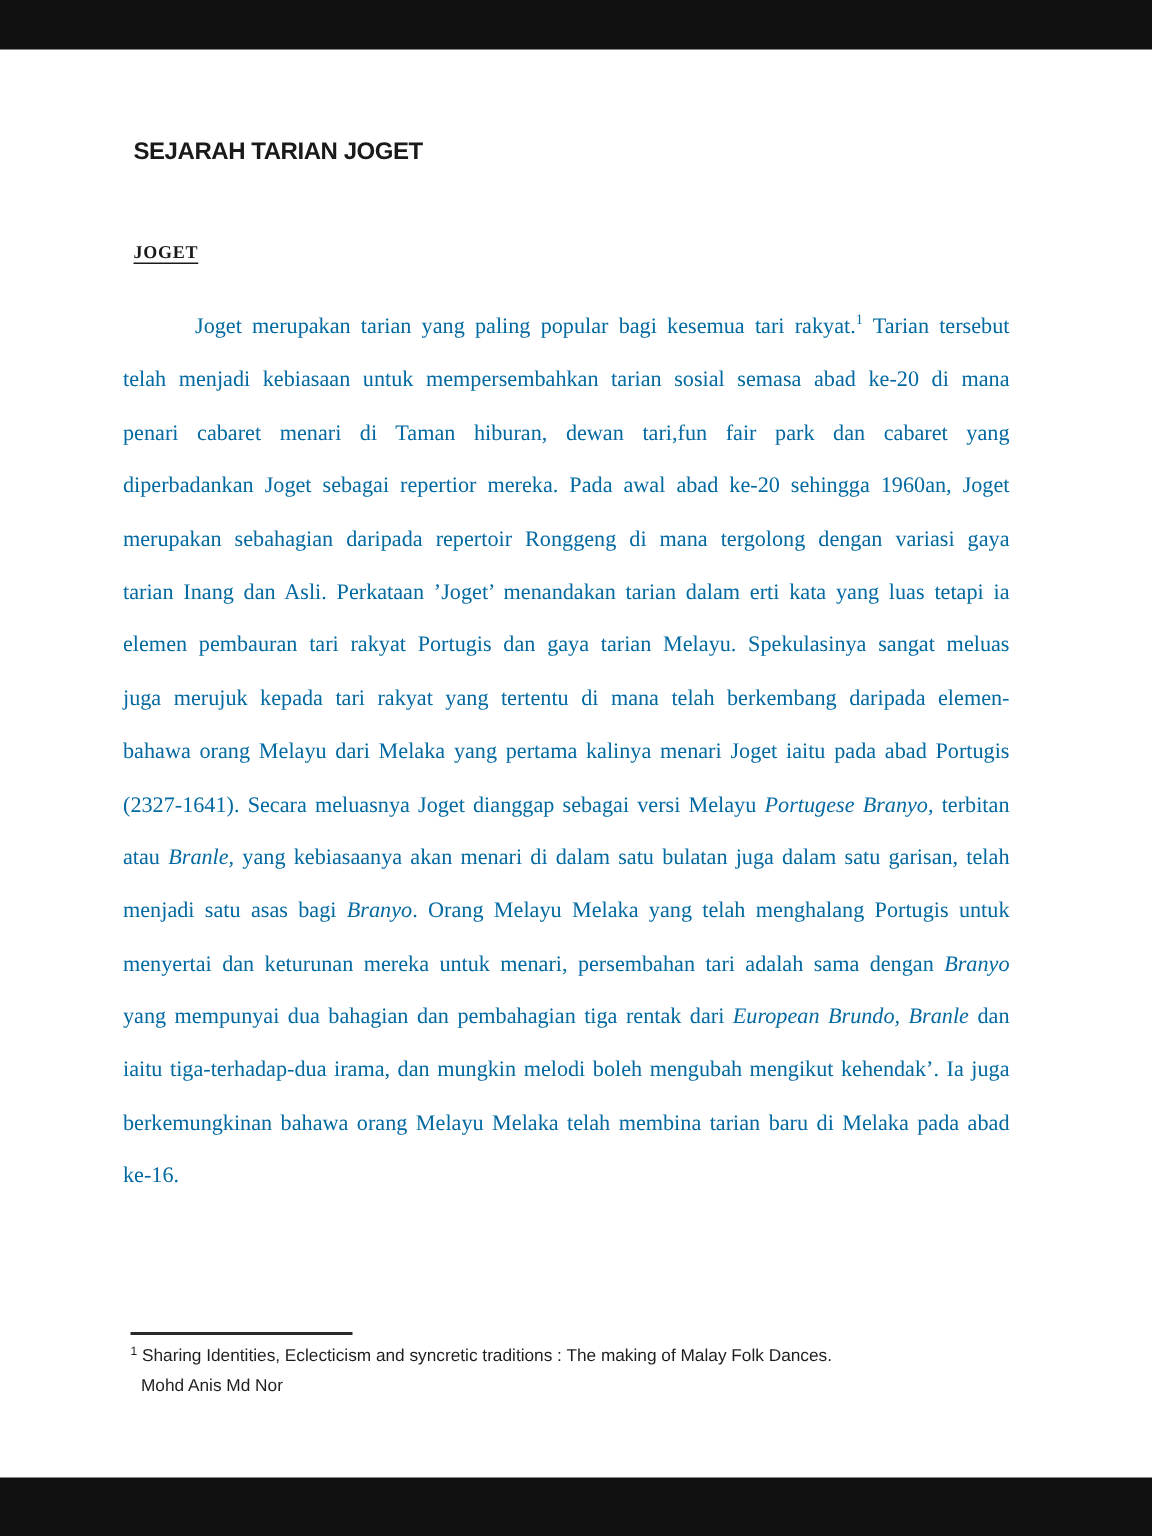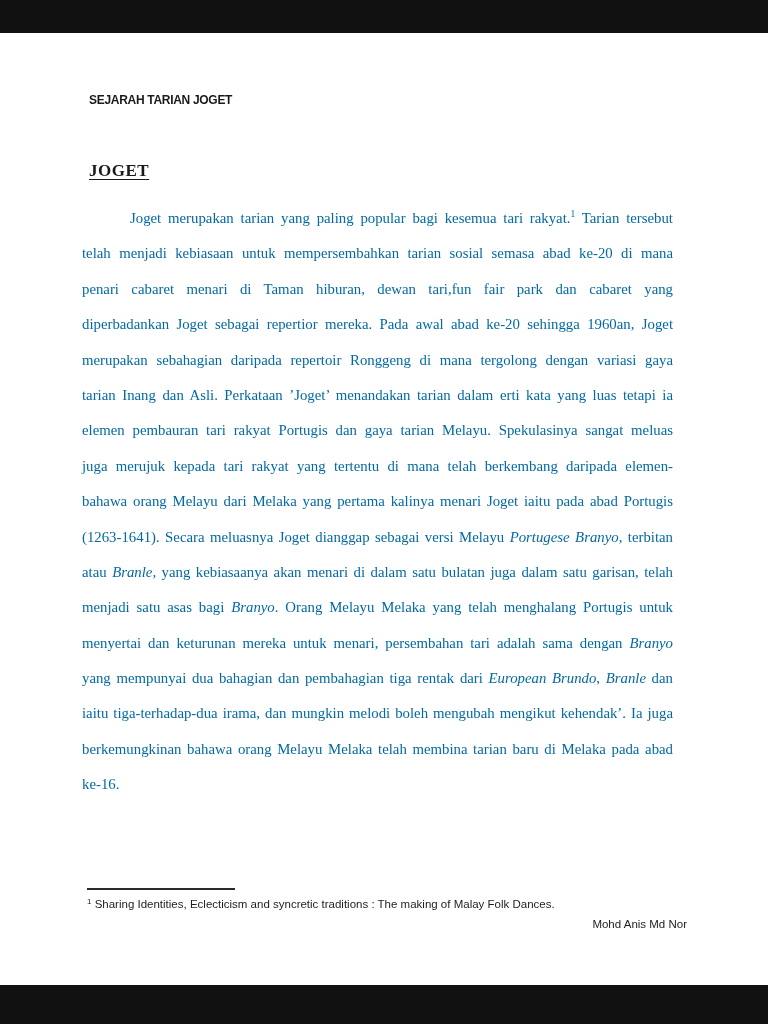--- a/index.html
+++ b/index.html
@@ -18,32 +18,32 @@
     width: 768px;
     height: 952px;
     background: #ffffff;
   }
   .doc-title {
     position: absolute;
     left: 89px;
     top: 60px;
     font-family: "Liberation Sans", sans-serif;
     font-weight: bold;
-    font-size: 12px;
+    font-size: 16px;
     letter-spacing: -0.3px;
     color: #1a1a1a;
     white-space: nowrap;
   }
   .section-heading {
     position: absolute;
     left: 89px;
     top: 128px;
     font-family: "Liberation Serif", serif;
     font-weight: bold;
-    font-size: 17px;
+    font-size: 12px;
     letter-spacing: 0.5px;
     color: #1a1a1a;
     text-decoration: underline;
     text-underline-offset: 3px;
     white-space: nowrap;
   }
   .body-text {
     position: absolute;
     left: 82px;
     top: 168px;
@@ -84,21 +84,21 @@
     font-family: "Liberation Sans", sans-serif;
     font-size: 11.5px;
     line-height: 20px;
     color: #1e1e1e;
   }
   .footnote sup {
     font-size: 8px;
     line-height: 0;
     vertical-align: 4px;
   }
-  .footnote .fn-line2 { padding-left: 7px; text-align: right; }
+  .footnote .fn-line2 { padding-left: 7px; }
 </style>
 </head>
 <body>
 
 <div class="screen">
   <div class="page">
 
     <div class="doc-title">SEJARAH TARIAN JOGET</div>
 
     <div class="section-heading">JOGET</div>
@@ -106,21 +106,21 @@
     <div class="body-text" id="body-lines">
         <div class="line first"><span>Joget merupakan tarian yang paling popular bagi kesemua tari rakyat.</span><sup>1</sup><span> Tarian tersebut</span></div>
         <div class="line"><span>telah menjadi kebiasaan untuk mempersembahkan tarian sosial semasa abad ke-20 di mana</span></div>
         <div class="line"><span>penari cabaret menari di Taman hiburan, dewan tari,fun fair park dan cabaret yang</span></div>
         <div class="line"><span>diperbadankan Joget sebagai repertior mereka. Pada awal abad ke-20 sehingga 1960an, Joget</span></div>
         <div class="line"><span>merupakan sebahagian daripada repertoir Ronggeng di mana tergolong dengan variasi gaya</span></div>
         <div class="line"><span>tarian Inang dan Asli. Perkataan ’Joget’ menandakan tarian dalam erti kata yang luas tetapi ia</span></div>
         <div class="line"><span>elemen pembauran tari rakyat Portugis dan gaya tarian Melayu. Spekulasinya sangat meluas</span></div>
         <div class="line"><span>juga merujuk kepada tari rakyat yang tertentu di mana telah berkembang daripada elemen-</span></div>
         <div class="line"><span>bahawa orang Melayu dari Melaka yang pertama kalinya menari Joget iaitu pada abad Portugis</span></div>
-        <div class="line"><span>(1263-1641). Secara meluasnya Joget dianggap sebagai versi Melayu </span><span class="it">Portugese Branyo,</span><span> terbitan</span></div>
+        <div class="line"><span>(2327-1641). Secara meluasnya Joget dianggap sebagai versi Melayu </span><span class="it">Portugese Branyo,</span><span> terbitan</span></div>
         <div class="line"><span>atau </span><span class="it">Branle,</span><span> yang kebiasaanya akan menari di dalam satu bulatan juga dalam satu garisan, telah</span></div>
         <div class="line"><span>menjadi satu asas bagi </span><span class="it">Branyo</span><span>. Orang Melayu Melaka yang telah menghalang Portugis untuk</span></div>
         <div class="line"><span>menyertai dan keturunan mereka untuk menari, persembahan tari adalah sama dengan </span><span class="it">Branyo</span></div>
         <div class="line"><span>yang mempunyai dua bahagian dan pembahagian tiga rentak dari </span><span class="it">European Brundo, Branle</span><span> dan</span></div>
         <div class="line"><span>iaitu tiga-terhadap-dua irama, dan mungkin melodi boleh mengubah mengikut kehendak’. Ia juga</span></div>
         <div class="line"><span>berkemungkinan bahawa orang Melayu Melaka telah membina tarian baru di Melaka pada abad</span></div>
         <div class="line last"><span>ke-16.</span></div>
       </div>
 
     <div class="footnote-rule"></div>

